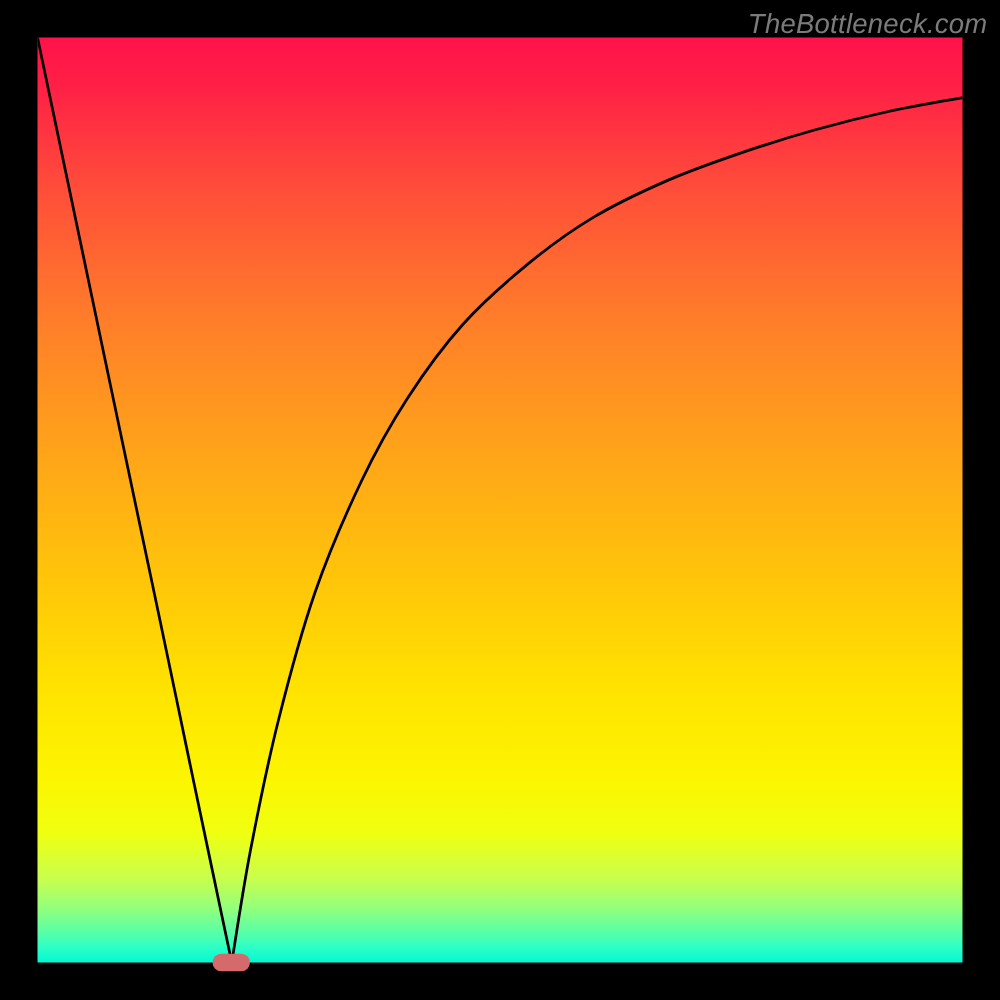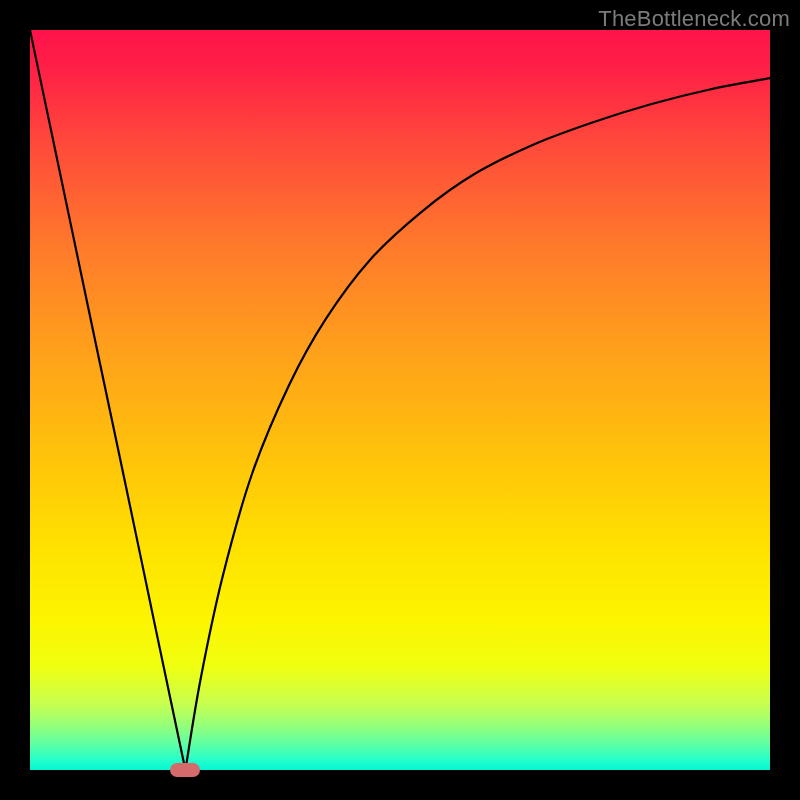--- a/index.html
+++ b/index.html
@@ -9,20 +9,21 @@
     height: 800px;
     background: #000;
     overflow: hidden;
     font-family: Arial, Helvetica, sans-serif;
   }
   .frame {
     position: relative;
     width: 800px;
     height: 800px;
     background: #000;
+    font-style: italic;
   }
   .plot {
     position: absolute;
     left: 30px;
     top: 30px;
     width: 740px;
     height: 740px;
     background: linear-gradient(to bottom,
       #ff134a 0%,
       #ff1f46 5%,

